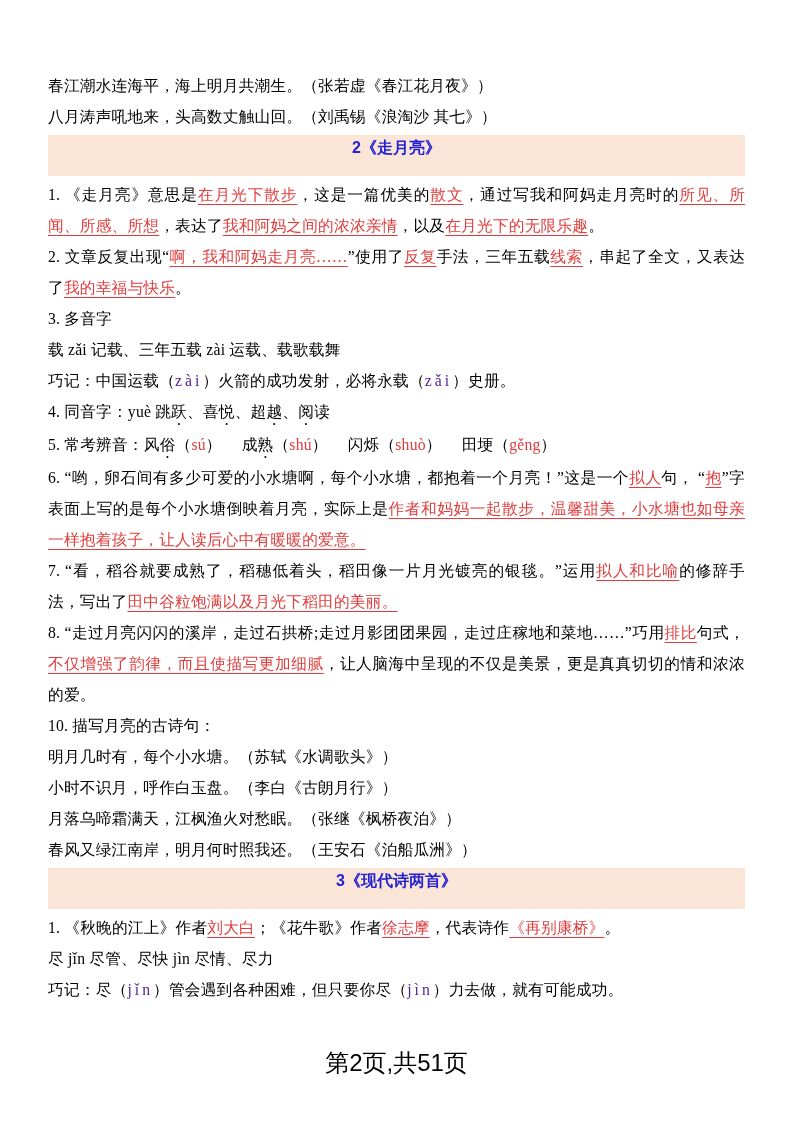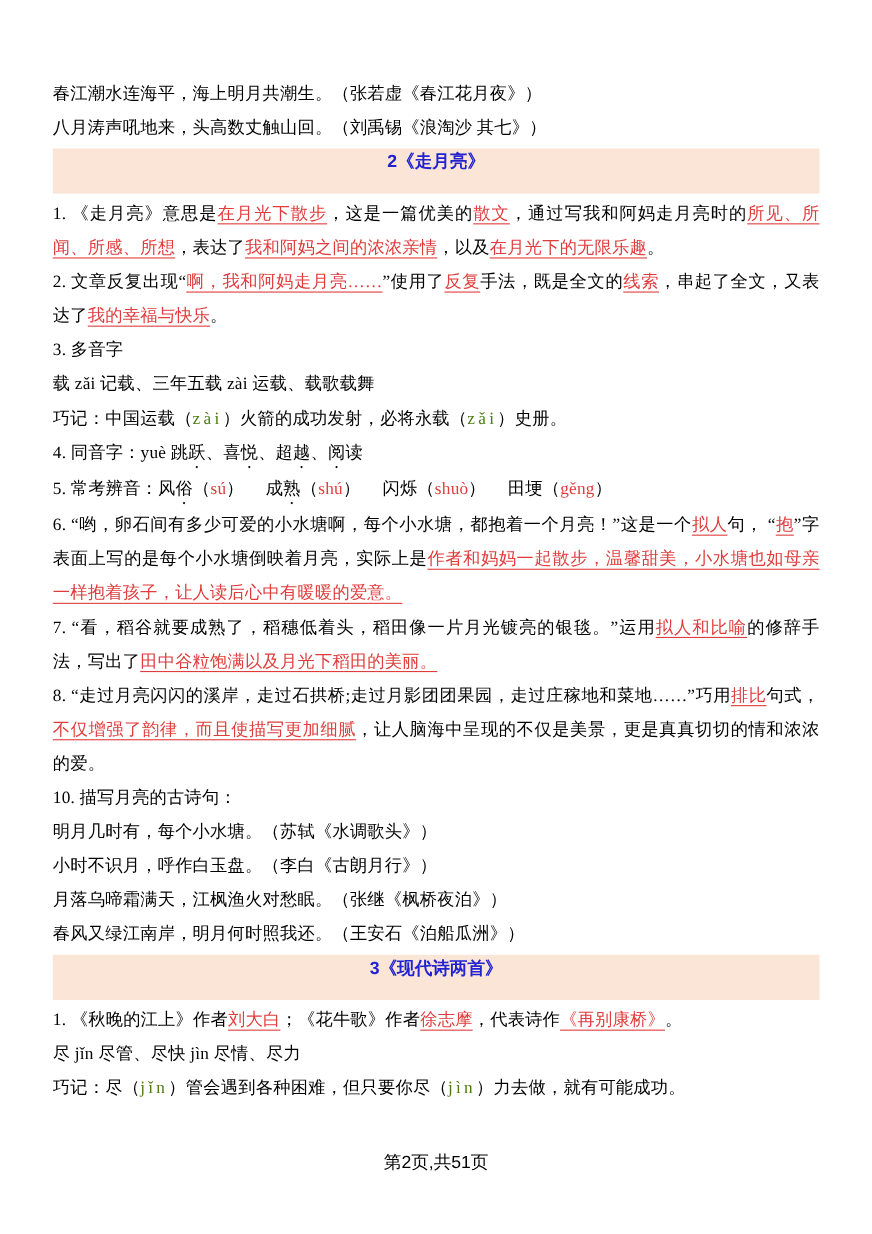--- a/index.html
+++ b/index.html
@@ -41,48 +41,48 @@
   }
   .run-red-underline {
     color: #e03c3c;
     text-decoration: underline;
     text-decoration-color: #e03c3c;
     text-decoration-thickness: 1px;
     text-underline-offset: 4px;
     font-family: Liberation Serif, serif;
   }
   .run-red { color: #e03c3c; }
-  .run-red-spaced { color: #4d7c0f; letter-spacing: 3px; }
+  .run-red-spaced { color: #4c1d95; letter-spacing: 3px; }
   .run-dot {
     -webkit-text-emphasis: filled dot #000;
     -webkit-text-emphasis-position: under left;
     text-emphasis: filled dot #000;
     text-emphasis-position: under left;
   }
   .footer {
     position: absolute;
     left: 0;
     right: 0;
     top: 1047px;
     text-align: center;
     font-family: "Liberation Sans", sans-serif;
-    font-size: 16px;
+    font-size: 24px;
     color: #000000;
   }
 </style>
 </head>
 <body>
 
 <div class="page">
   <div class="content">
       <p class="para"><span>春江潮水连海平，海上明月共潮生。（张若虚《春江花月夜》）</span></p>
       <p class="para"><span>八月涛声吼地来，头高数丈触山回。（刘禹锡《浪淘沙 其七》）</span></p>
       <div class="section-header"><span class="section-header-text">2《走月亮》</span></div>
       <p class="para"><span>1. 《走月亮》意思是</span><span class="run-red-underline">在月光下散步</span><span>，这是一篇优美的</span><span class="run-red-underline">散文</span><span>，通过写我和阿妈走月亮时的</span><span class="run-red-underline">所见、所闻、所感、所想</span><span>，表达了</span><span class="run-red-underline">我和阿妈之间的浓浓亲情</span><span>，以及</span><span class="run-red-underline">在月光下的无限乐趣</span><span>。</span></p>
-      <p class="para"><span>2. 文章反复出现“</span><span class="run-red-underline">啊，我和阿妈走月亮……</span><span>”使用了</span><span class="run-red-underline">反复</span><span>手法，既是全文的</span><span class="run-red-underline">线索</span><span>，串起了全文，又表达了</span><span class="run-red-underline">我的幸福与快乐</span><span>。</span></p>
+      <p class="para"><span>2. 文章反复出现“</span><span class="run-red-underline">啊，我和阿妈走月亮……</span><span>”使用了</span><span class="run-red-underline">反复</span><span>手法，三年五载</span><span class="run-red-underline">线索</span><span>，串起了全文，又表达了</span><span class="run-red-underline">我的幸福与快乐</span><span>。</span></p>
       <p class="para"><span>3. 多音字</span></p>
       <p class="para"><span>载 zǎi 记载、三年五载 zài 运载、载歌载舞</span></p>
       <p class="para"><span>巧记：中国运载（</span><span class="run-red-spaced">zài</span><span>）火箭的成功发射，必将永载（</span><span class="run-red-spaced">zǎi</span><span>）史册。</span></p>
       <p class="para"><span>4. 同音字：yuè 跳</span><span class="run-dot">跃</span><span>、喜</span><span class="run-dot">悦</span><span>、超</span><span class="run-dot">越</span><span>、</span><span class="run-dot">阅</span><span>读</span></p>
       <p class="para"><span>5. 常考辨音：风</span><span class="run-dot">俗</span><span>（</span><span class="run-red">sú</span><span>）　 成</span><span class="run-dot">熟</span><span>（</span><span class="run-red">shú</span><span>）　 闪烁（</span><span class="run-red">shuò</span><span>）　 田埂（</span><span class="run-red">gěng</span><span>）</span></p>
       <p class="para"><span>6. “哟，卵石间有多少可爱的小水塘啊，每个小水塘，都抱着一个月亮！”这是一个</span><span class="run-red-underline">拟人</span><span>句， “</span><span class="run-red-underline">抱</span><span>”字表面上写的是每个小水塘倒映着月亮，实际上是</span><span class="run-red-underline">作者和妈妈一起散步，温馨甜美，小水塘也如母亲一样抱着孩子，让人读后心中有暖暖的爱意。</span></p>
       <p class="para"><span>7. “看，稻谷就要成熟了，稻穗低着头，稻田像一片月光镀亮的银毯。”运用</span><span class="run-red-underline">拟人和比喻</span><span>的修辞手法，写出了</span><span class="run-red-underline">田中谷粒饱满以及月光下稻田的美丽。</span></p>
       <p class="para"><span>8. “走过月亮闪闪的溪岸，走过石拱桥;走过月影团团果园，走过庄稼地和菜地……”巧用</span><span class="run-red-underline">排比</span><span>句式，</span><span class="run-red-underline">不仅增强了韵律，而且使描写更加细腻</span><span>，让人脑海中呈现的不仅是美景，更是真真切切的情和浓浓的爱。</span></p>
       <p class="para"><span>10. 描写月亮的古诗句：</span></p>
       <p class="para"><span>明月几时有，每个小水塘。（苏轼《水调歌头》）</span></p>

